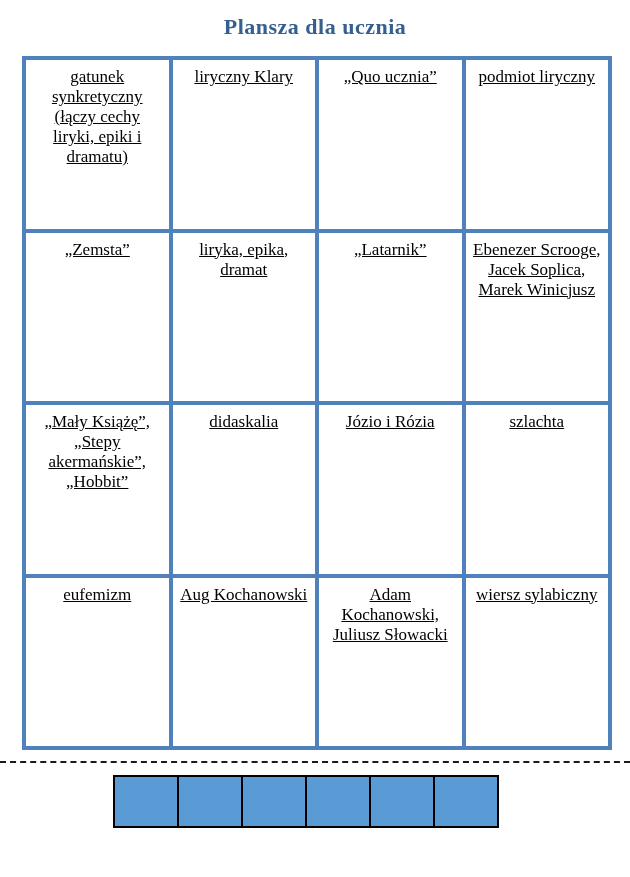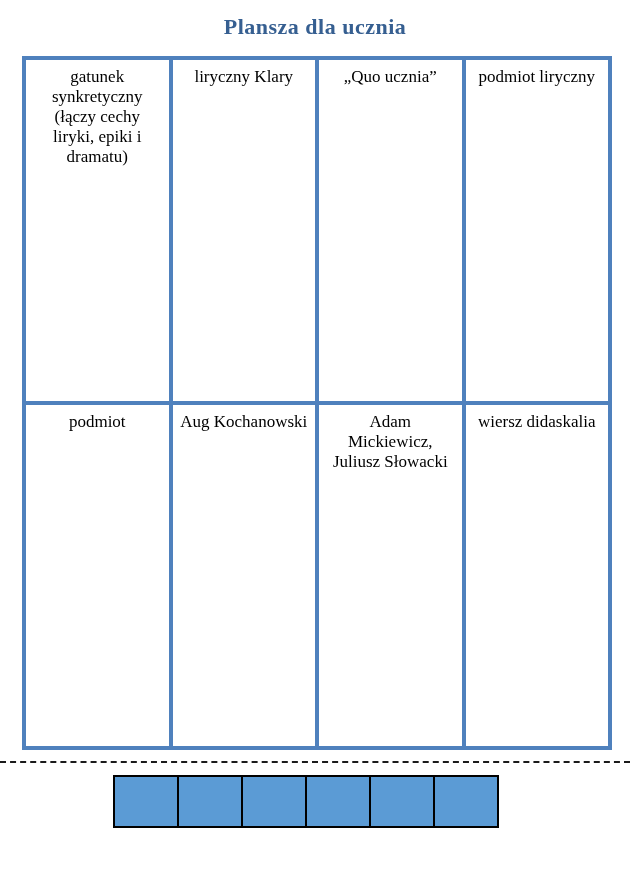--- a/index.html
+++ b/index.html
@@ -30,20 +30,21 @@
     letter-spacing: 0.5px;
   }
   table.board {
     position: absolute;
     left: 22px;
     top: 56px;
     width: 590px;
     height: 694px;
     border-collapse: collapse;
     table-layout: fixed;
+    text-decoration: underline;
   }
   table.board td {
     border: 4px solid var(--border-color);
     vertical-align: top;
     text-align: center;
     padding: 7px 3px 0 3px;
     font-size: 17px;
     line-height: 1.18;
     white-space: pre-line;
     height: 25%;
@@ -83,26 +84,44 @@
       <td>gatunek
 synkretyczny
 (łączy cechy
 liryki, epiki i
 dramatu)</td>
       <td>liryczny Klary</td>
       <td>„Quo ucznia”</td>
       <td>podmiot liryczny</td>
     </tr>
     <tr>
-      <td>podmiot</td>
+      <td>„Zemsta”</td>
+      <td>liryka, epika,
+dramat</td>
+      <td>„Latarnik”</td>
+      <td>Ebenezer Scrooge,
+Jacek Soplica,
+Marek Winicjusz</td>
+    </tr>
+    <tr>
+      <td>„Mały Książę”,
+„Stepy
+akermańskie”,
+„Hobbit”</td>
+      <td>didaskalia</td>
+      <td>Józio i Rózia</td>
+      <td>szlachta</td>
+    </tr>
+    <tr>
+      <td>eufemizm</td>
       <td>Aug Kochanowski</td>
       <td>Adam
-Mickiewicz,
+Kochanowski,
 Juliusz Słowacki</td>
-      <td>wiersz didaskalia</td>
+      <td>wiersz sylabiczny</td>
     </tr>
   </tbody>
 </table>
 
 <div class="cut-line"></div>
 
 <div class="answer-strip">
     <div class="answer-box"></div>
     <div class="answer-box"></div>
     <div class="answer-box"></div>

